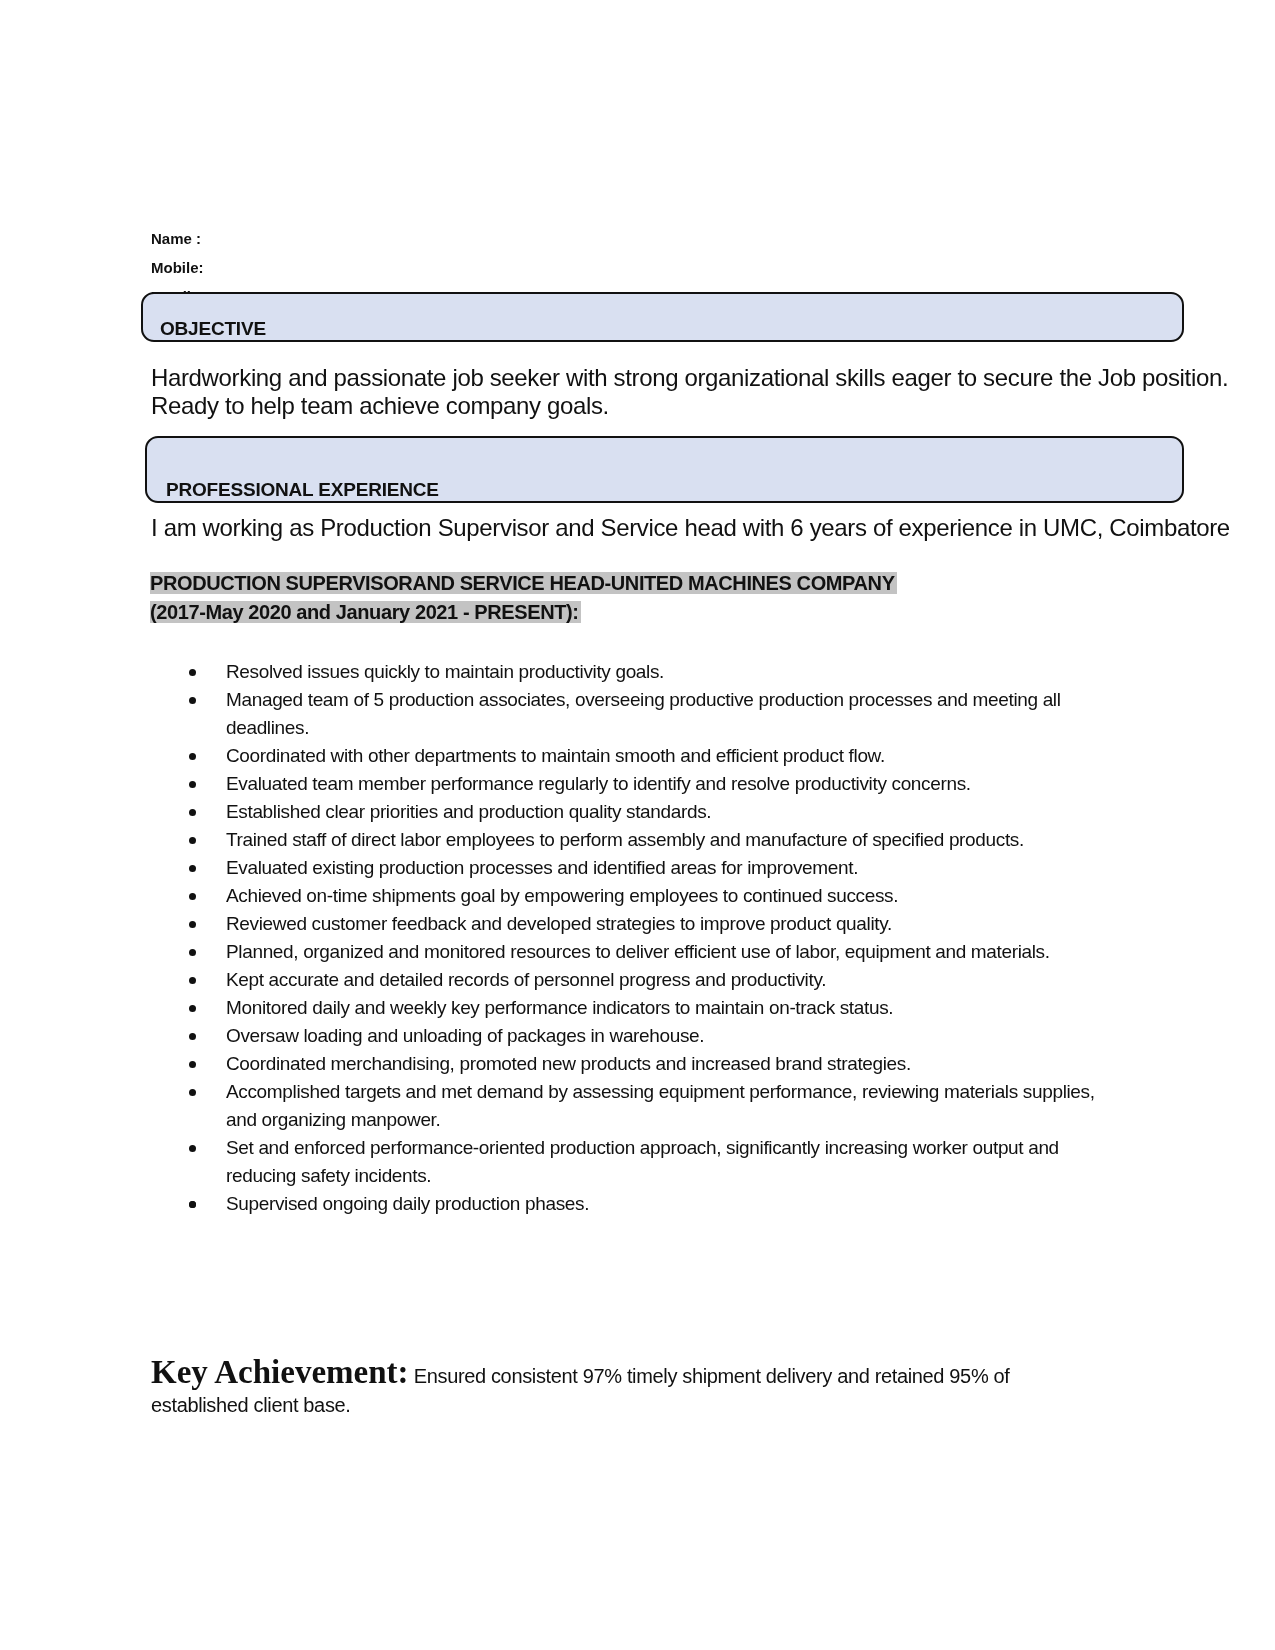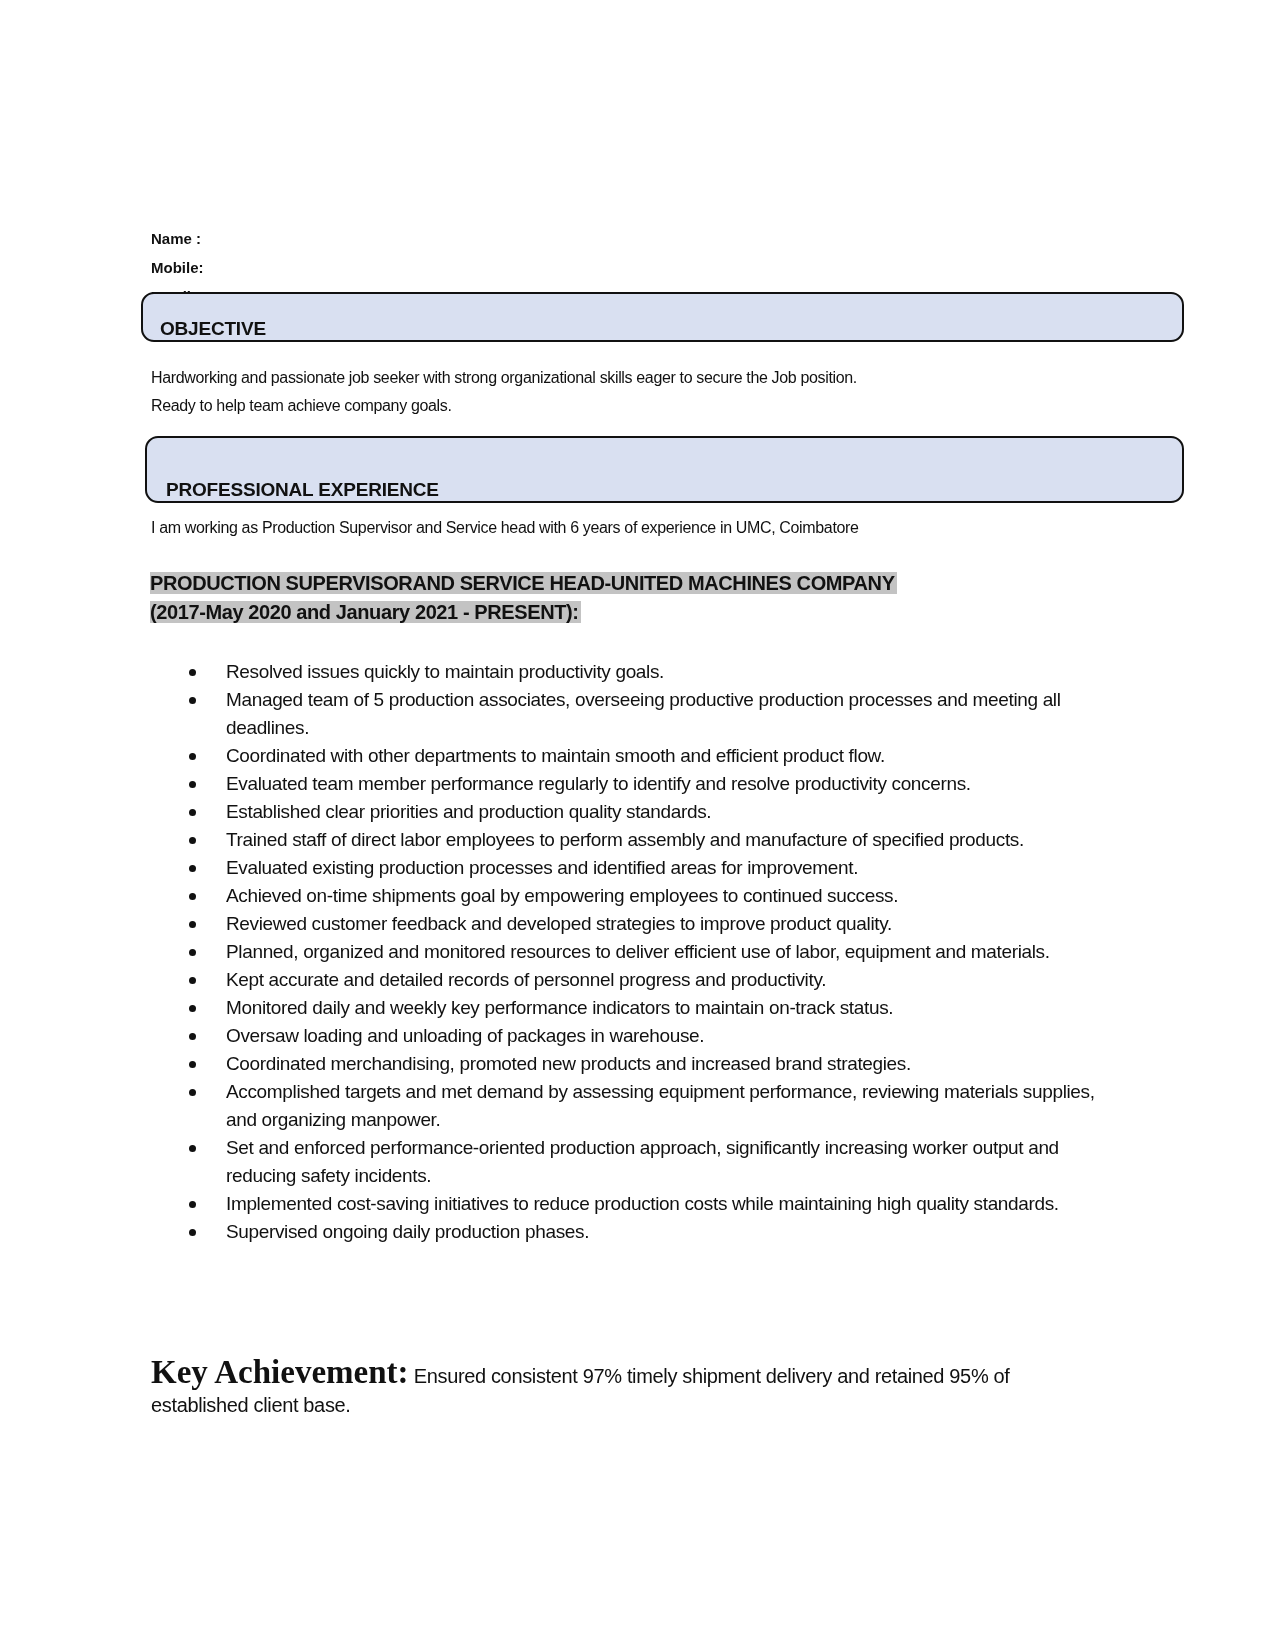--- a/index.html
+++ b/index.html
@@ -11,21 +11,21 @@
   .contact div { white-space: nowrap; }
 
   .section-box { position: absolute; background: #d9e0f1; border: 2.5px solid #111;
                  border-radius: 13px; box-sizing: border-box; display: flex; align-items: flex-end; }
   .section-box span { font-weight: bold; font-size: 19px; letter-spacing: -0.2px; }
   #objective-box { left: 141px; top: 292px; width: 1043px; height: 50px; }
   #objective-box span { padding-left: 17px; }
   #experience-box { left: 145px; top: 436px; width: 1039px; height: 67px; }
   #experience-box span { padding-left: 19px; }
 
-  .para { position: absolute; left: 151px; font-size: 16px; line-height: 28px; letter-spacing: -0.35px; white-space: nowrap; }
+  .para { position: absolute; left: 151px; font-size: 24px; line-height: 28px; letter-spacing: -0.35px; white-space: nowrap; }
   #objective-text { top: 364px; }
   #intro-text { top: 514px; }
 
   .job-title { position: absolute; left: 150px; top: 569px; font-weight: bold; font-size: 20px;
                line-height: 29px; letter-spacing: -0.4px; }
   .job-title div { display: block; }
   .job-title span { background: #c3c3c3; padding-right: 2px; white-space: nowrap; text-align: right; }
 
   .bullets { position: absolute; left: 0; top: 658px; width: 1275px; margin: 0; padding: 0; list-style: none; }
   .bullets li { position: relative; padding-left: 226px; width: 880px; font-size: 19px; line-height: 28px;
@@ -76,19 +76,19 @@
       <li><span class="dot"></span><span>Evaluated existing production processes and identified areas for improvement.</span></li>
       <li><span class="dot"></span><span>Achieved on-time shipments goal by empowering employees to continued success.</span></li>
       <li><span class="dot"></span><span>Reviewed customer feedback and developed strategies to improve product quality.</span></li>
       <li><span class="dot"></span><span>Planned, organized and monitored resources to deliver efficient use of labor, equipment and materials.</span></li>
       <li><span class="dot"></span><span>Kept accurate and detailed records of personnel progress and productivity.</span></li>
       <li><span class="dot"></span><span>Monitored daily and weekly key performance indicators to maintain on-track status.</span></li>
       <li><span class="dot"></span><span>Oversaw loading and unloading of packages in warehouse.</span></li>
       <li><span class="dot"></span><span>Coordinated merchandising, promoted new products and increased brand strategies.</span></li>
       <li><span class="dot"></span><span>Accomplished targets and met demand by assessing equipment performance, reviewing materials supplies, and organizing manpower.</span></li>
       <li><span class="dot"></span><span>Set and enforced performance-oriented production approach, significantly increasing worker output and reducing safety incidents.</span></li>
-      <li><span class="dot"></span><span>Implemented cost-saving initiatives to reduce production costs while maintaining high quality standards.</span></li>
+      <li><span class="dot"></span></li>
       <li><span class="dot"></span><span>Supervised ongoing daily production phases.</span></li>
     </ul>
 
   <div class="key"><span class="label">Key Achievement:</span><span> Ensured consistent 97% timely shipment delivery and retained 95% of established client base.</span></div>
 
 </div>
 
 </body></html>

